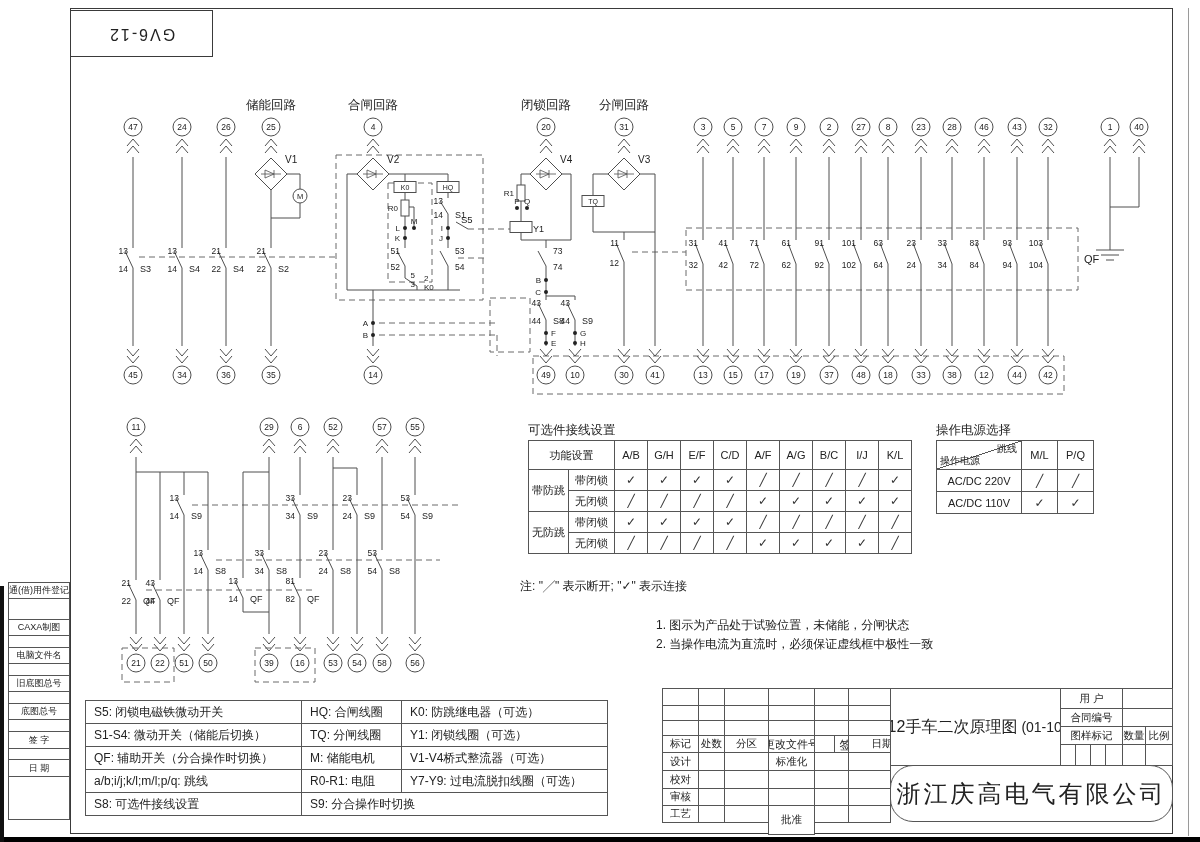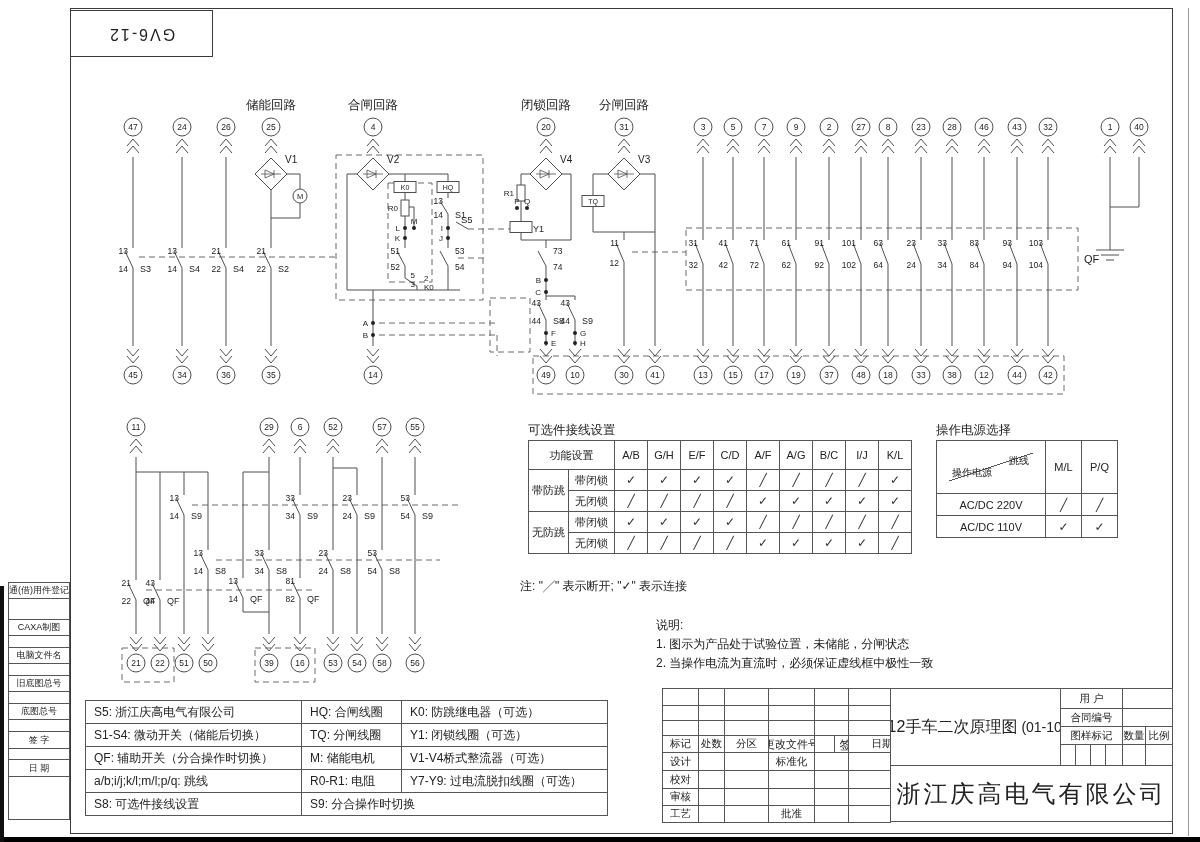--- a/index.html
+++ b/index.html
@@ -38,21 +38,21 @@
   .diag .bl{position:absolute;bottom:1px;left:3px;font-size:10px;font-family:Liberation Serif, serif;}
   #notes{left:656px;top:616px;font-size:12px;line-height:19px;}
   #legend{left:85px;top:700px;}
   #legend td{height:22px;text-align:left;padding-left:8px;font-size:12px;}
   #titleblock{left:662px;top:688px;width:511px;height:134px;}
   .cell{position:absolute;border:1px solid #555;box-sizing:border-box;background:#fff;
         display:flex;align-items:center;justify-content:center;font-size:11px;white-space:nowrap;overflow:hidden;}
   #tb-title-cell{flex-direction:row;gap:4px;}
   #tb-title{font-size:16px;}
   #tb-subtitle{font-size:14px;}
-  #tb-company{font-size:24px;letter-spacing:3px;}
+  #tb-company{font-size:24px;letter-spacing:3px;border-radius:23px;}
 </style>
 </head>
 <body>
 
 <div id="root">
   <svg id="schematic" class="abs" width="1200" height="695" viewBox="0 0 1200 695" font-family="&quot;Liberation Sans&quot;,sans-serif">
       <rect x="336" y="155" width="147" height="145" fill="none" stroke="#6a6a6a" stroke-width="1" stroke-dasharray="6 4"></rect>
       <rect x="388" y="183" width="44" height="99" fill="none" stroke="#6a6a6a" stroke-width="1" stroke-dasharray="6 4"></rect>
       <rect x="490" y="298" width="40" height="54" fill="none" stroke="#6a6a6a" stroke-width="1" stroke-dasharray="6 4"></rect>
       <rect x="686" y="228" width="392" height="62" fill="none" stroke="#6a6a6a" stroke-width="1" stroke-dasharray="6 4"></rect>
@@ -715,21 +715,21 @@
           <td class="mark-o">╱</td>
         </tr>
   </tbody>
     </table>
   <div id="options-note" class="abs">注: "╱" 表示断开; "✓" 表示连接</div>
 
   <div id="power-title" class="abs">操作电源选择</div>
   <table id="power-table" class="abs">
     <tbody>
         <tr>
-      <th style="padding:12px;">
+      <th style="padding:0;">
         <div class="diag">
           <span class="tr">跳线</span>
           <span class="bl">操作电源</span>
         </div>
       </th>
       <th style="width:35px">M/L</th>
       <th style="width:35px">P/Q</th>
     </tr>
     <tr>
       <td>AC/DC 220V</td>
@@ -738,34 +738,33 @@
         </tr>
     <tr>
       <td>AC/DC 110V</td>
     <td class="mark-c">✓</td>
           <td class="mark-c">✓</td>
         </tr>
   </tbody>
     </table>
 
   <div id="notes" class="abs">
-    <div>说明:</div>
     <div>1. 图示为产品处于试验位置，未储能，分闸状态</div>
     <div>2. 当操作电流为直流时，必须保证虚线框中极性一致</div>
   </div>
 
   <table id="legend" class="abs">
     <colgroup>
         <col style="width:216px">
         <col style="width:100px">
         <col style="width:206px">
       </colgroup>
     <tbody>
         <tr>
-      <td>S5: 浙江庆高电气有限公司</td>
+      <td>S5: 闭锁电磁铁微动开关</td>
       <td>HQ: 合闸线圈</td>
       <td>K0: 防跳继电器（可选）</td>
     </tr>
     <tr>
       <td>S1-S4: 微动开关（储能后切换）</td>
       <td>TQ: 分闸线圈</td>
       <td>Y1: 闭锁线圈（可选）</td>
     </tr>
     <tr>
       <td>QF: 辅助开关（分合操作时切换）</td>
@@ -823,21 +822,21 @@
       <div class="cell" style="left: 186px; top: 82px; width: 43px; height: 19px; font-size: 10.5px;"></div>
       <div class="cell" style="left: 0px; top: 100px; width: 37px; height: 18px; font-size: 10.5px;">审核</div>
       <div class="cell" style="left: 36px; top: 100px; width: 27px; height: 18px; font-size: 10.5px;"></div>
       <div class="cell" style="left: 62px; top: 100px; width: 45px; height: 18px; font-size: 10.5px;"></div>
       <div class="cell" style="left: 106px; top: 100px; width: 47px; height: 18px; font-size: 10.5px;"></div>
       <div class="cell" style="left: 152px; top: 100px; width: 35px; height: 18px; font-size: 10.5px;"></div>
       <div class="cell" style="left: 186px; top: 100px; width: 43px; height: 18px; font-size: 10.5px;"></div>
       <div class="cell" style="left: 0px; top: 117px; width: 37px; height: 18px; font-size: 10.5px;">工艺</div>
       <div class="cell" style="left: 36px; top: 117px; width: 27px; height: 18px; font-size: 10.5px;"></div>
       <div class="cell" style="left: 62px; top: 117px; width: 45px; height: 18px; font-size: 10.5px;"></div>
-      <div class="cell" style="left: 106px; top: 117px; width: 47px; height: 18px; font-size: 10.5px;">批准</div>
+      <div class="cell" style="left: 106px; top: 117px; width: 47px; height: 30px; font-size: 10.5px;">批准</div>
       <div class="cell" style="left: 152px; top: 117px; width: 35px; height: 18px; font-size: 10.5px;"></div>
       <div class="cell" style="left: 186px; top: 117px; width: 43px; height: 18px; font-size: 10.5px;"></div>
       <div class="cell" id="tb-title-cell" style="left: 228px; top: 0px; width: 171px; height: 78px;">
         <div id="tb-title">GV6-12手车二次原理图</div>
         <div id="tb-subtitle">(01-10K10B)</div>
       </div>
       <div class="cell" style="left: 398px; top: 0px; width: 63px; height: 21px; font-size: 10.5px;">用  户</div>
       <div class="cell" style="left: 460px; top: 0px; width: 51px; height: 21px;"></div>
       <div class="cell" style="left: 398px; top: 20px; width: 63px; height: 19px; font-size: 10.5px;">合同编号</div>
       <div class="cell" style="left: 460px; top: 20px; width: 51px; height: 19px;"></div>

